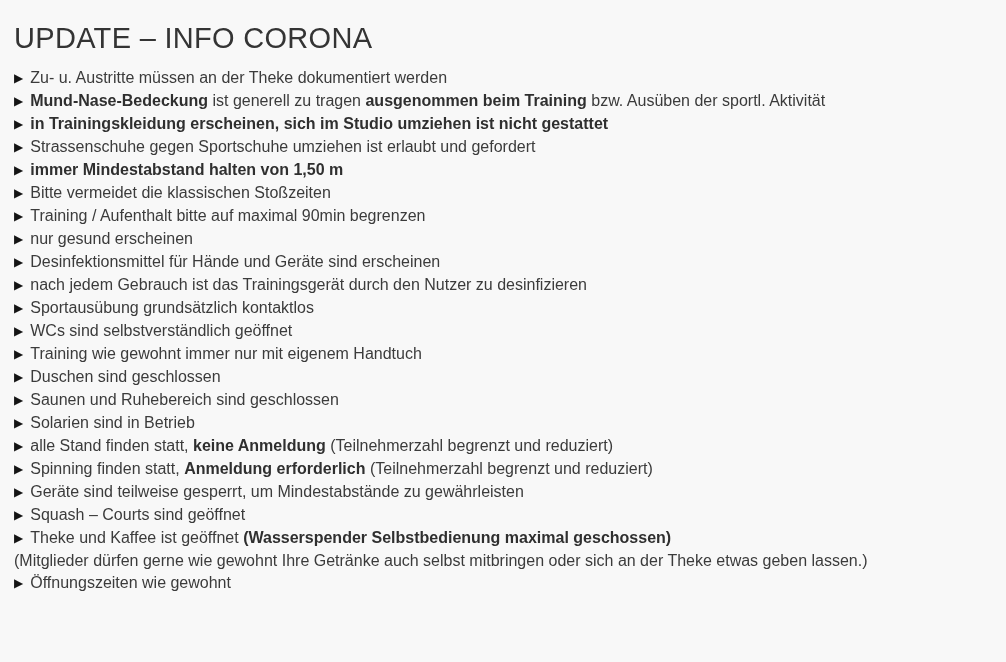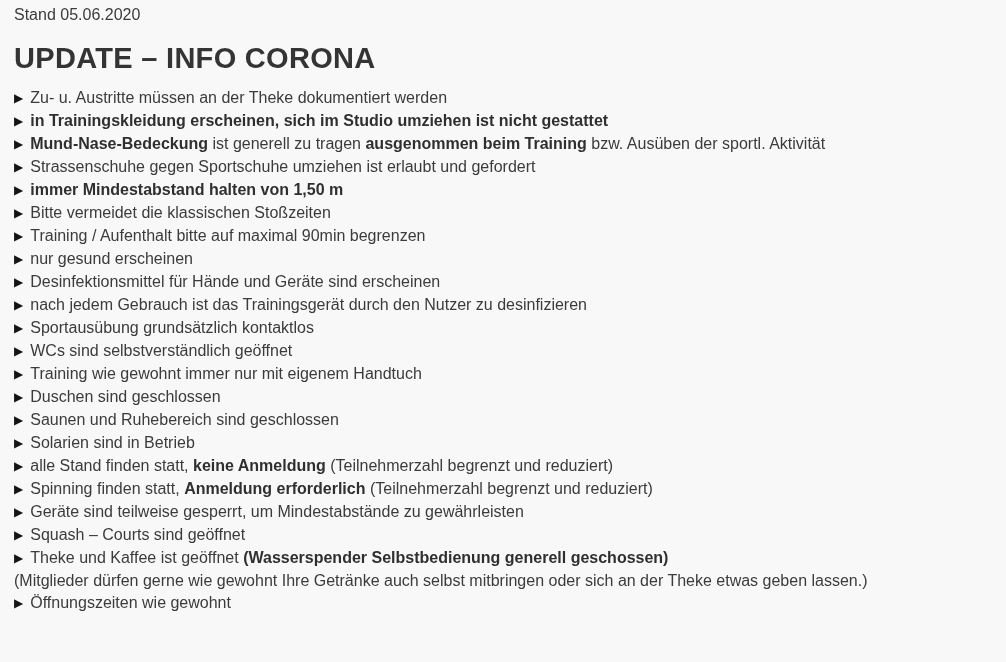--- a/index.html
+++ b/index.html
@@ -19,21 +19,21 @@
   }
   .stand {
     font-size: 16px;
     line-height: 20px;
     color: #3b3b3b;
   }
   h1.page-title {
     margin: 17px 0 13px 0;
     font-size: 29px;
     line-height: 32px;
-    font-weight: 700;
+    font-weight: 400;
     letter-spacing: 0.3px;
     color: #343434;
   }
   .info-list {
     font-size: 16px;
   }
   .line {
     line-height: 22px;
     white-space: nowrap;
   }
@@ -49,42 +49,41 @@
   }
   .seg.bold {
     font-weight: 700;
     color: #2f2f2f;
   }
 </style>
 </head>
 <body>
 
 <div class="page">
-  <div class="stand">Stand 05.06.2020</div>
 
   <h1 class="page-title">UPDATE – INFO CORONA</h1>
 
   <div class="info-list">
       <div class="line"><span class="bullet">▶</span><span class="seg">Zu- u. Austritte müssen an der Theke dokumentiert werden</span></div>
+      <div class="line"><span class="bullet">▶</span><span class="seg bold">Mund-Nase-Bedeckung</span><span class="seg"> ist generell zu tragen </span><span class="seg bold">ausgenommen beim Training</span><span class="seg"> bzw. Ausüben der sportl. Aktivität</span></div>
       <div class="line"><span class="bullet">▶</span><span class="seg bold">in Trainingskleidung erscheinen, sich im Studio umziehen ist nicht gestattet</span></div>
-      <div class="line"><span class="bullet">▶</span><span class="seg bold">Mund-Nase-Bedeckung</span><span class="seg"> ist generell zu tragen </span><span class="seg bold">ausgenommen beim Training</span><span class="seg"> bzw. Ausüben der sportl. Aktivität</span></div>
       <div class="line"><span class="bullet">▶</span><span class="seg">Strassenschuhe gegen Sportschuhe umziehen ist erlaubt und gefordert</span></div>
       <div class="line"><span class="bullet">▶</span><span class="seg bold">immer Mindestabstand halten von 1,50 m</span></div>
       <div class="line"><span class="bullet">▶</span><span class="seg">Bitte vermeidet die klassischen Stoßzeiten</span></div>
       <div class="line"><span class="bullet">▶</span><span class="seg">Training / Aufenthalt bitte auf maximal 90min begrenzen</span></div>
       <div class="line"><span class="bullet">▶</span><span class="seg">nur gesund erscheinen</span></div>
       <div class="line"><span class="bullet">▶</span><span class="seg">Desinfektionsmittel für Hände und Geräte sind erscheinen</span></div>
       <div class="line"><span class="bullet">▶</span><span class="seg">nach jedem Gebrauch ist das Trainingsgerät durch den Nutzer zu desinfizieren</span></div>
       <div class="line"><span class="bullet">▶</span><span class="seg">Sportausübung grundsätzlich kontaktlos</span></div>
       <div class="line"><span class="bullet">▶</span><span class="seg">WCs sind selbstverständlich geöffnet</span></div>
       <div class="line"><span class="bullet">▶</span><span class="seg">Training wie gewohnt immer nur mit eigenem Handtuch</span></div>
       <div class="line"><span class="bullet">▶</span><span class="seg">Duschen sind geschlossen</span></div>
       <div class="line"><span class="bullet">▶</span><span class="seg">Saunen und Ruhebereich sind geschlossen</span></div>
       <div class="line"><span class="bullet">▶</span><span class="seg">Solarien sind in Betrieb</span></div>
       <div class="line"><span class="bullet">▶</span><span class="seg">alle Stand finden statt, </span><span class="seg bold">keine Anmeldung</span><span class="seg"> (Teilnehmerzahl begrenzt und reduziert)</span></div>
       <div class="line"><span class="bullet">▶</span><span class="seg">Spinning finden statt, </span><span class="seg bold">Anmeldung erforderlich</span><span class="seg"> (Teilnehmerzahl begrenzt und reduziert)</span></div>
       <div class="line"><span class="bullet">▶</span><span class="seg">Geräte sind teilweise gesperrt, um Mindestabstände zu gewährleisten</span></div>
       <div class="line"><span class="bullet">▶</span><span class="seg">Squash – Courts sind geöffnet</span></div>
-      <div class="line"><span class="bullet">▶</span><span class="seg">Theke und Kaffee ist geöffnet </span><span class="seg bold">(Wasserspender Selbstbedienung generell geschossen)</span></div>
+      <div class="line"><span class="bullet">▶</span><span class="seg">Theke und Kaffee ist geöffnet </span><span class="seg bold">(Wasserspender Selbstbedienung maximal geschossen)</span></div>
       <div class="line"><span class="seg">(Mitglieder dürfen gerne wie gewohnt Ihre Getränke auch selbst mitbringen oder sich an der Theke etwas geben lassen.)</span></div>
       <div class="line"><span class="bullet">▶</span><span class="seg">Öffnungszeiten wie gewohnt</span></div>
     </div>
 </div>
 
 </body></html>

